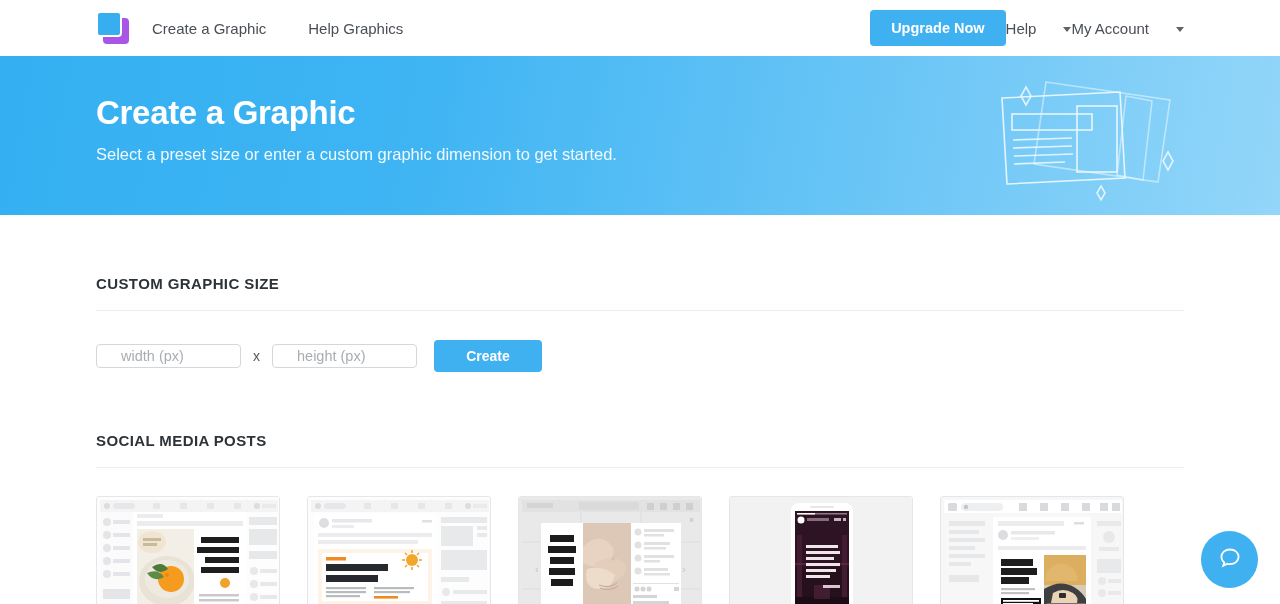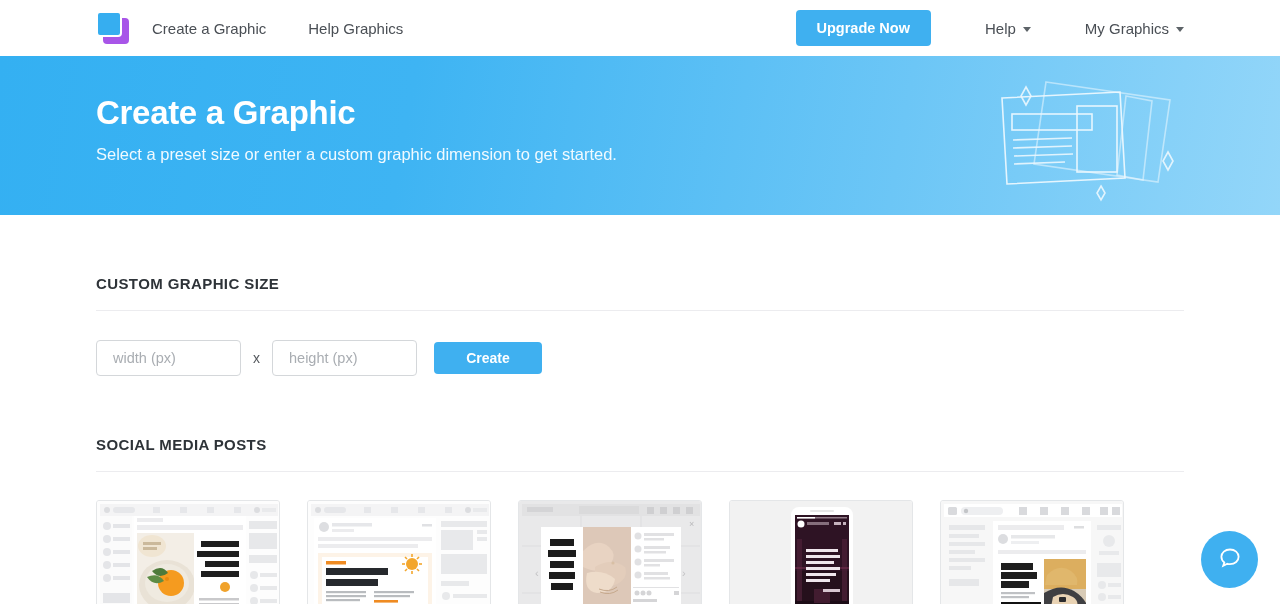--- a/index.html
+++ b/index.html
@@ -73,25 +73,25 @@
     border: none;
     border-radius: 4px;
     padding: 10px 21px;
     cursor: pointer;
     font-family: "Liberation Sans", sans-serif;
     white-space: nowrap;
   }
   .nav-menu {
     font-size: 15px;
     color: #4a4f55;
-    margin-left: 54px;
     cursor: pointer;
     white-space: nowrap;
     display: flex;
     align-items: center;
+    gap: 20px;
   }
   .caret {
     display: inline-block;
     width: 0; height: 0;
     border-left: 4.5px solid transparent;
     border-right: 4.5px solid transparent;
     border-top: 5px solid #5d6368;
     margin-left: 7px;
     position: relative;
     top: 1px;
@@ -153,24 +153,24 @@
   }
 
   
   .size-row {
     display: flex;
     align-items: center;
     margin-top: 29px;
   }
   .size-input {
     width: 145px;
-    height: 36px;
+    height: 24px;
     border: 1px solid #d4d7da;
     border-radius: 4px;
-    padding: 0 16px;
+    padding: 0 24px;
     font-size: 14.5px;
     color: #44484d;
     font-family: "Liberation Sans", sans-serif;
     background: #ffffff;
     outline: none;
   }
   .size-input::placeholder { color: #a9adb2; }
   .times {
     margin: 0 12px;
     font-size: 14px;
@@ -246,21 +246,21 @@
     <a class="nav-link" href="#">Create a Graphic</a>
     <a class="nav-link" href="#">Help Graphics</a>
   </div>
   <div class="nav-right">
     <button class="upgrade-btn">Upgrade Now</button>
     <div class="nav-menu">
       <span>Help</span>
       <span class="caret"></span>
     </div>
     <div class="nav-menu">
-      <span>My Graphics</span>
+      <span>My Account</span>
       <span class="caret"></span>
     </div>
   </div>
 </div>
 
 <div class="hero">
   <div class="hero-inner">
     <h1 class="hero-title">Create a Graphic</h1>
     <p class="hero-sub">Select a preset size or enter a custom graphic dimension to get started.</p>
   </div>

